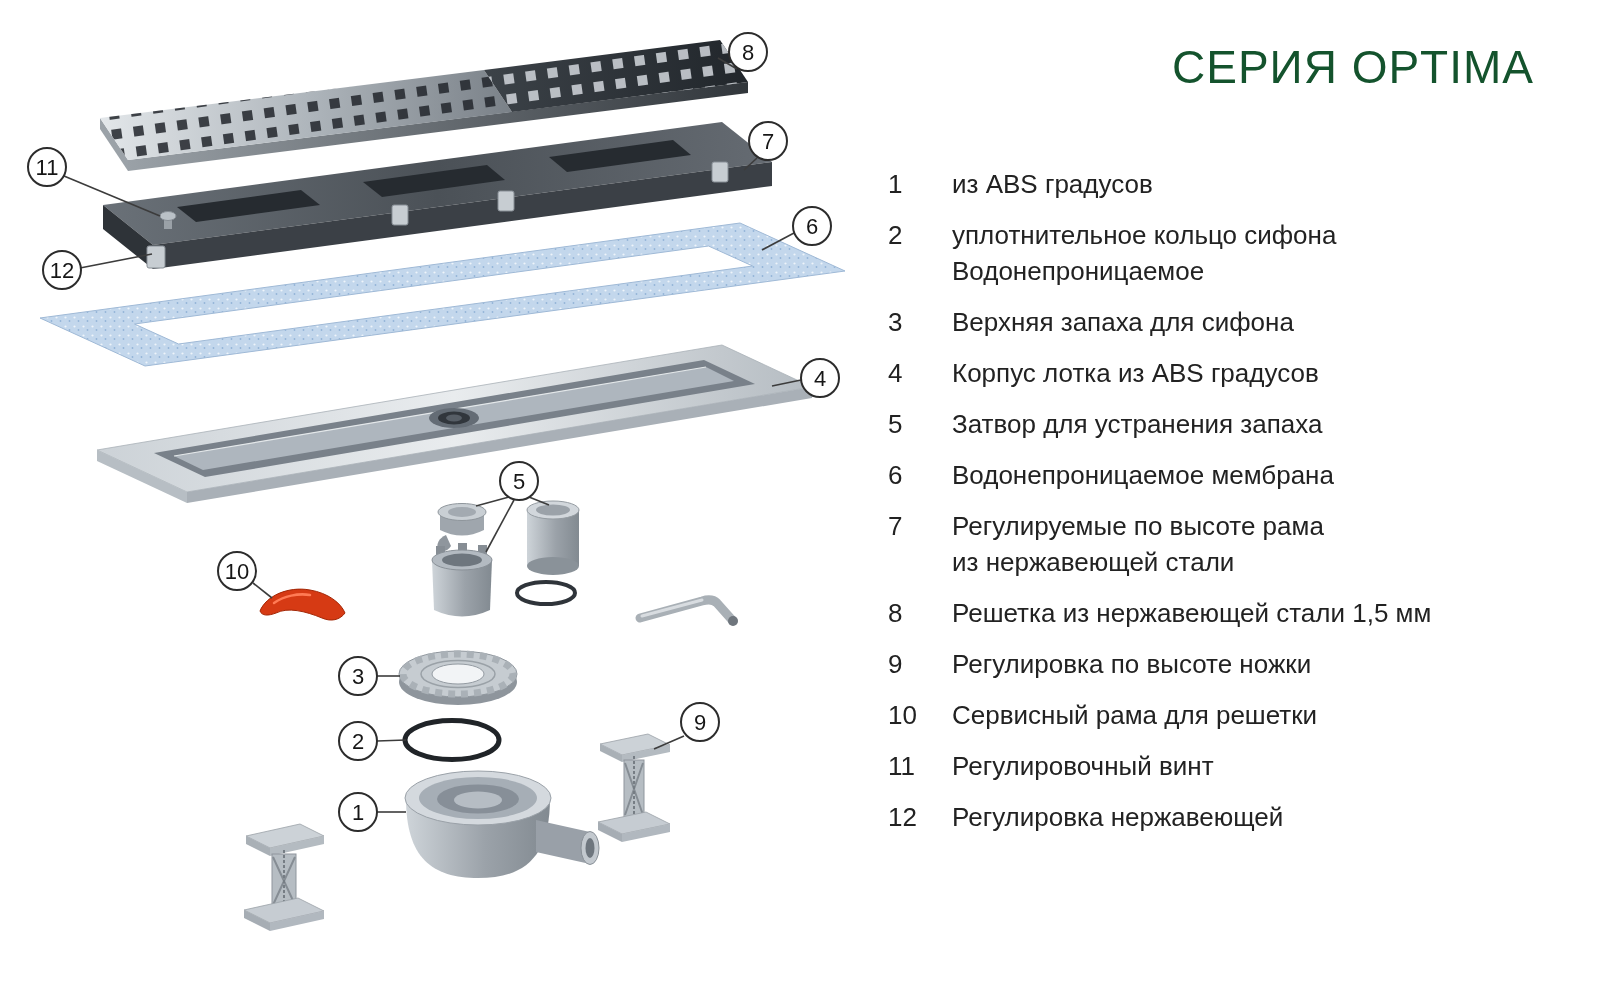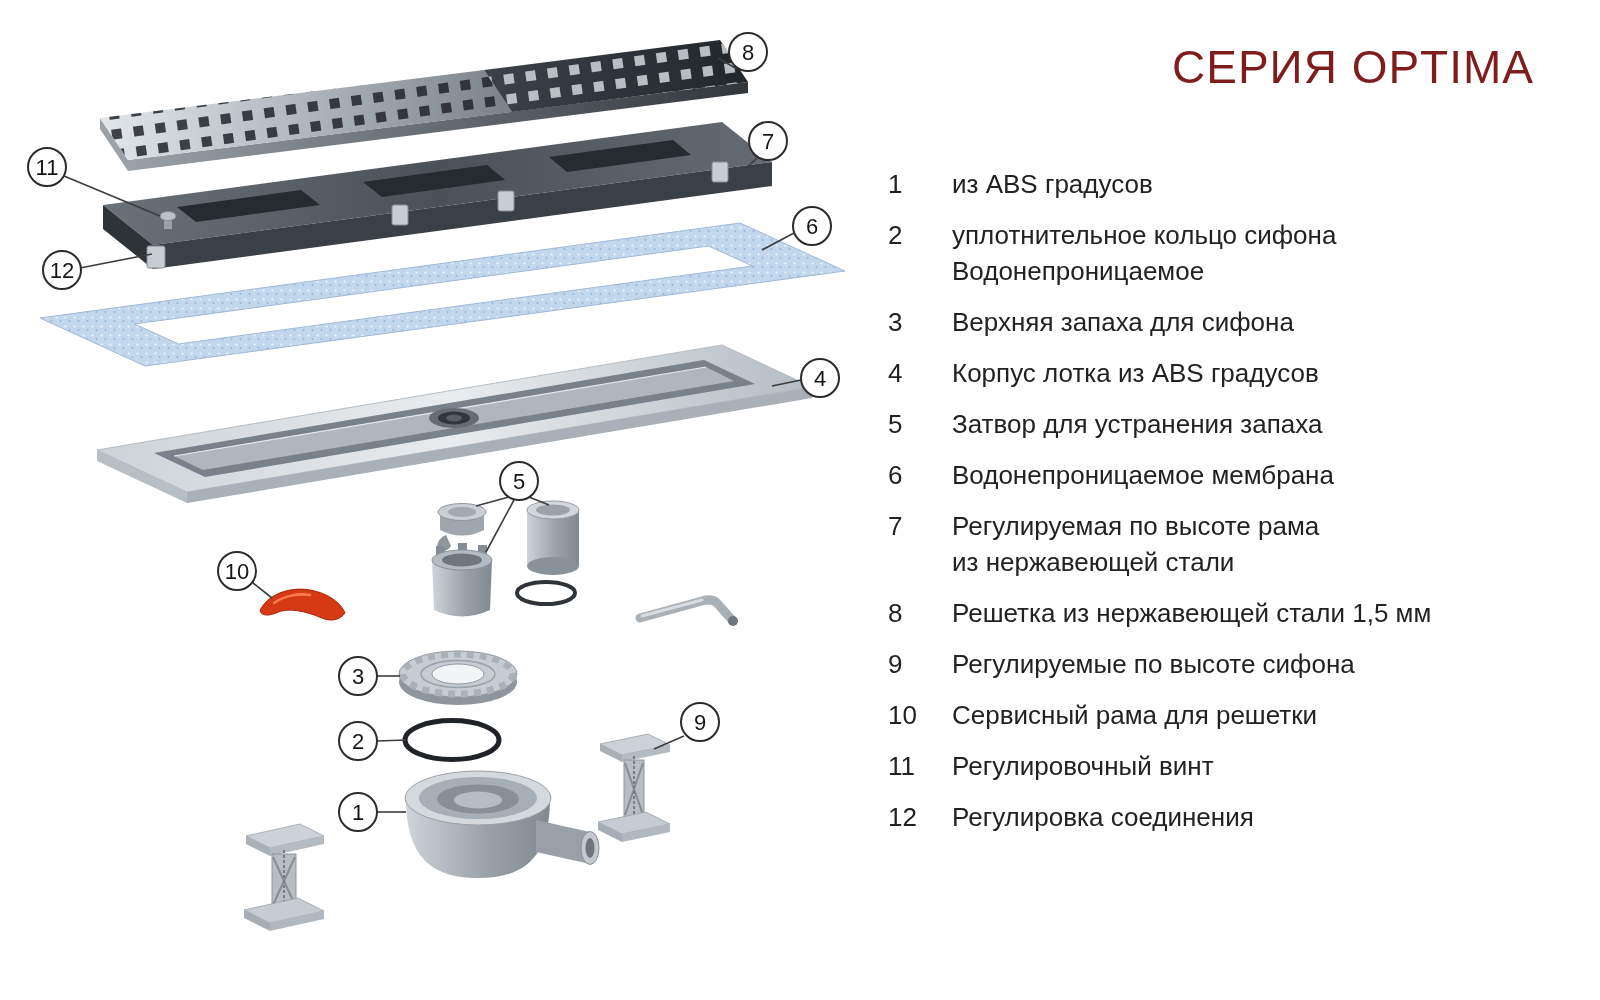--- a/index.html
+++ b/index.html
@@ -2,21 +2,21 @@
 <html><head>
 <meta charset="utf-8">
 <style>
   html,body{margin:0;padding:0;background:#ffffff;}
   .stage{
     position:relative;width:1600px;height:1000px;background:#ffffff;overflow:hidden;
     font-family:"Liberation Sans",sans-serif;color:#1c1c1c;
   }
   .title{
     position:absolute;top:40px;right:66px;font-size:46px;font-weight:500;
-    letter-spacing:1px;color:#7f1d1d;white-space:nowrap;
+    letter-spacing:1px;color:#14532d;white-space:nowrap;
   }
   .legend{
     position:absolute;left:888px;top:166px;width:680px;font-size:26px;line-height:36px;color:#222;
   }
   .legend-row{display:flex;margin-bottom:15px;}
   .legend-num{flex:0 0 64px;width:64px;}
   .legend-line{display:block;}
   svg text{font-family:"Liberation Sans",sans-serif;}
   .callout-num{font-size:22px;fill:#161616;}
 </style>
@@ -301,49 +301,49 @@
     </div>
     <div class="legend-row">
       <span class="legend-num">6</span>
       <span class="legend-text">
         <span class="legend-line">Водонепроницаемое мембрана</span>
       </span>
     </div>
     <div class="legend-row">
       <span class="legend-num">7</span>
       <span class="legend-text">
-        <span class="legend-line">Регулируемая по высоте рама</span>
+        <span class="legend-line">Регулируемые по высоте рама</span>
         <span class="legend-line">из нержавеющей стали</span>
       </span>
     </div>
     <div class="legend-row">
       <span class="legend-num">8</span>
       <span class="legend-text">
         <span class="legend-line">Решетка из нержавеющей стали 1,5 мм</span>
       </span>
     </div>
     <div class="legend-row">
       <span class="legend-num">9</span>
       <span class="legend-text">
-        <span class="legend-line">Регулируемые по высоте сифона</span>
+        <span class="legend-line">Регулировка по высоте ножки</span>
       </span>
     </div>
     <div class="legend-row">
       <span class="legend-num">10</span>
       <span class="legend-text">
         <span class="legend-line">Сервисный рама для решетки</span>
       </span>
     </div>
     <div class="legend-row">
       <span class="legend-num">11</span>
       <span class="legend-text">
         <span class="legend-line">Регулировочный винт</span>
       </span>
     </div>
     <div class="legend-row">
       <span class="legend-num">12</span>
       <span class="legend-text">
-        <span class="legend-line">Регулировка соединения</span>
+        <span class="legend-line">Регулировка нержавеющей</span>
       </span>
     </div>
   </div>
 
 </div>
 
 </body></html>

